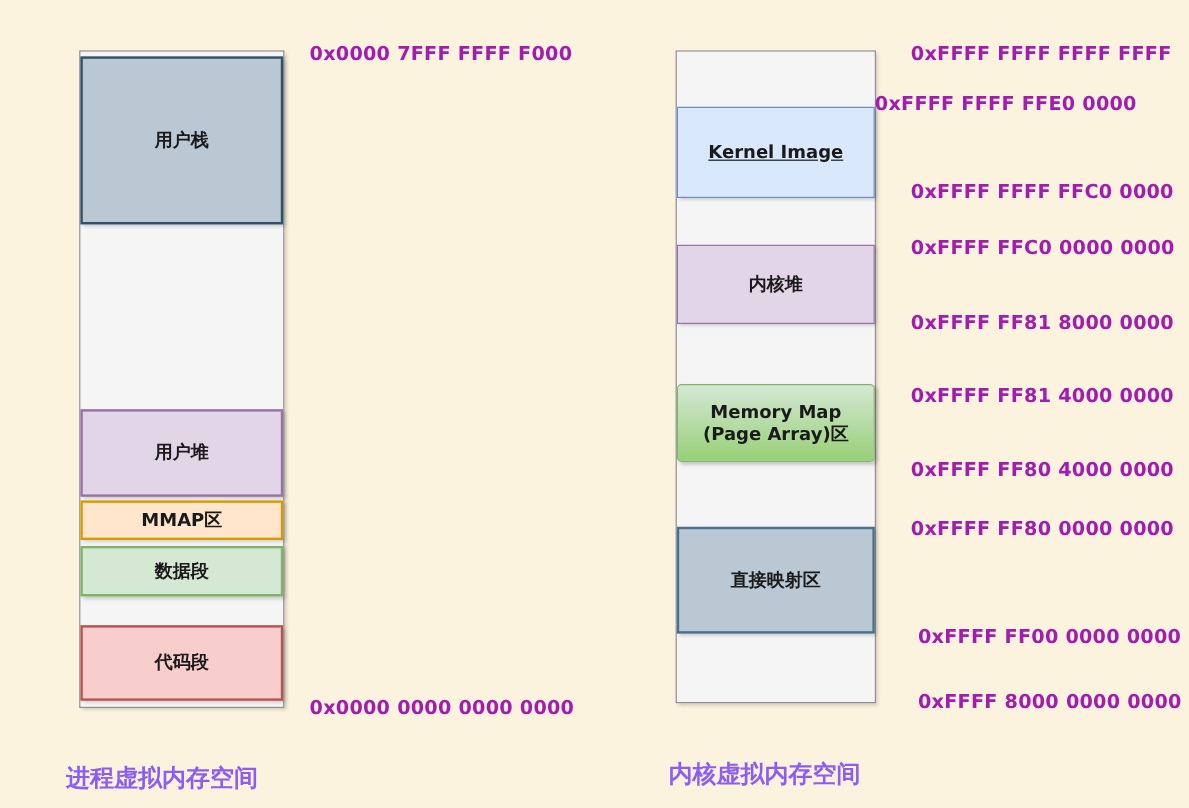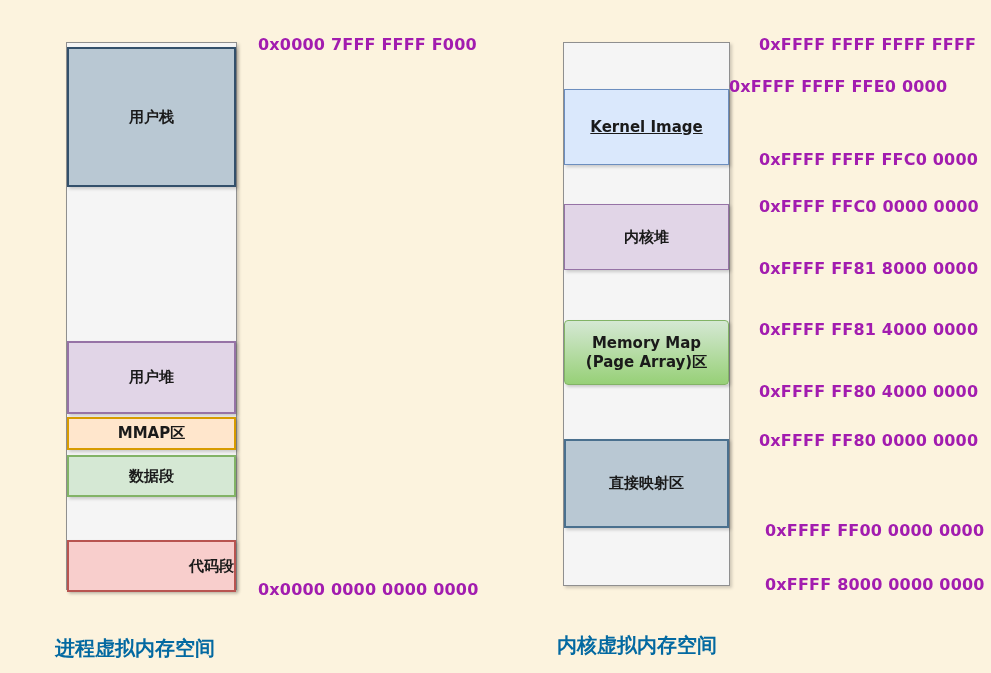--- a/index.html
+++ b/index.html
@@ -46,21 +46,21 @@
     font-size: 16px;
     color: #a21caf;
     white-space: nowrap;
     letter-spacing: 0.2px;
     line-height: 18px;
   }
   .diagram-caption {
     position: absolute;
     font-weight: bold;
     font-size: 20px;
-    color: #0369a1;
+    color: #8b5cf6;
     white-space: nowrap;
     line-height: 24px;
   }
 </style>
 </head>
 <body style="background: rgb(252, 243, 222);">
 
 <div class="canvas">
   <div id="columns-layer">
       <div class="mem-column" style="left: 66px; top: 42px; width: 169px; height: 546px; background: rgb(245, 245, 245); border-color: rgb(143, 143, 143);">
@@ -69,21 +69,21 @@
         </div>
         <div class="mem-segment" style="top: 298px; height: 73px; border: 2px solid rgb(150, 115, 166); background: rgb(225, 213, 231);">
           <div>用户堆</div>
         </div>
         <div class="mem-segment" style="top: 374px; height: 33px; border: 2px solid rgb(215, 155, 0); background: rgb(255, 230, 204);">
           <div>MMAP区</div>
         </div>
         <div class="mem-segment" style="top: 412px; height: 42px; border: 2px solid rgb(130, 179, 102); background: rgb(213, 232, 212);">
           <div>数据段</div>
         </div>
-        <div class="mem-segment" style="top: 497px; height: 52px; border: 2px solid rgb(184, 84, 80); background: rgb(248, 206, 204); align-items: flex-end;">
+        <div class="mem-segment" style="top: 478px; height: 63px; border: 2px solid rgb(184, 84, 80); background: rgb(248, 206, 204);">
           <div>代码段</div>
         </div>
       </div>
       <div class="mem-column" style="left: 563px; top: 42px; width: 165px; height: 542px; background: rgb(245, 245, 245); border-color: rgb(143, 143, 143);">
         <div class="mem-segment" style="top: 46px; height: 76px; border: 1px solid rgb(108, 142, 191); background: rgb(218, 232, 252); text-decoration: underline;">
           <div>Kernel Image</div>
         </div>
         <div class="mem-segment" style="top: 161px; height: 66px; border: 1px solid rgb(150, 115, 166); background: rgb(225, 213, 231);">
           <div>内核堆</div>
         </div>

